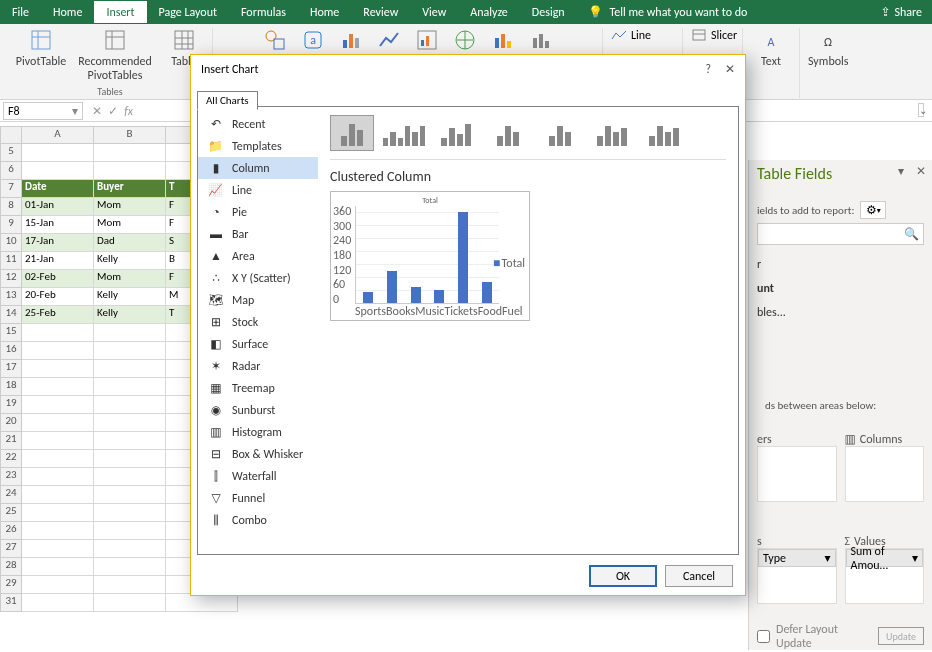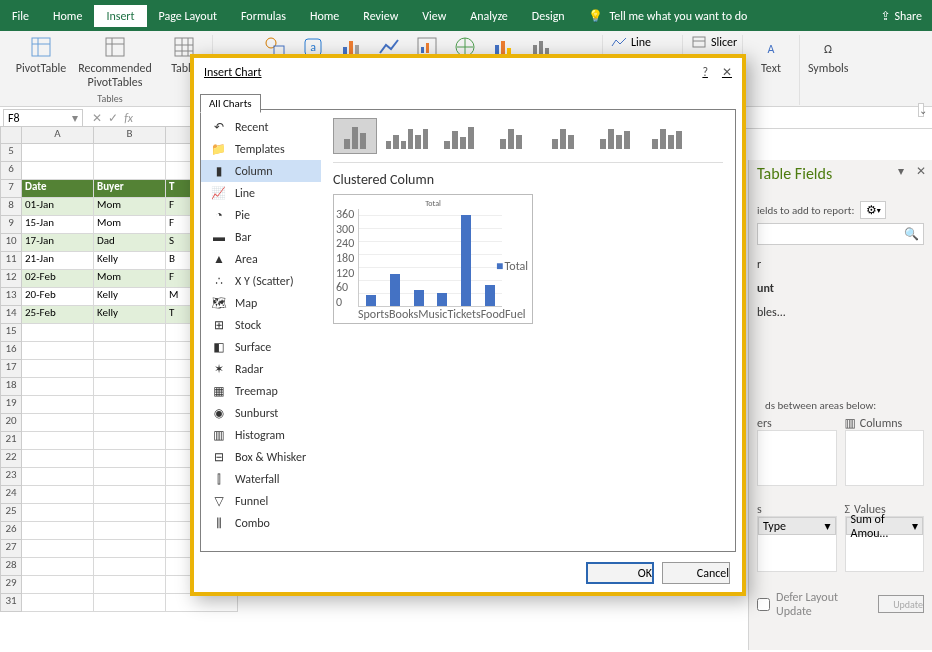--- a/index.html
+++ b/index.html
@@ -1,18 +1,18 @@
 <!DOCTYPE html>
 <html><head>
 <meta charset="utf-8">
 <style>
   * { box-sizing: border-box; margin: 0; padding: 0; font-family: "Segoe UI", Calibri, Arial, sans-serif; font-size: 12px; }
   body { background:#fff; width:932px; height:652px; overflow:hidden; position:relative; }
   
-  .tabs { display:flex; align-items:center; height:31px; background:#217346; color:#fff; }
+  .tabs { display:flex; align-items:center; height:24px; background:#217346; color:#fff; }
   .tab { padding:4px 12px; font-size:12px; cursor:pointer; }
   .tab.active { background:#fff; color:#217346; }
   .tab.search { display:flex; gap:6px; align-items:center; }
   .spacer { flex:1; }
   .share { padding:4px 10px; display:flex; gap:4px; align-items:center; }
   
   .ribbon { height:76px; background:#f3f3f3; border-bottom:1px solid #d4d4d4; display:flex; align-items:flex-start; padding:4px 8px 0; gap:0; }
   .rgroup { display:flex; flex-direction:column; align-items:center; border-right:1px solid #e0e0e0; padding:0 8px; height:70px; justify-content:space-between; }
   .rbuttons { display:flex; gap:10px; align-items:flex-start; }
   .rbtn { display:flex; flex-direction:column; align-items:center; gap:2px; font-size:11px; color:#444; width:50px; }
@@ -33,27 +33,27 @@
   .hdrRow .cell { background:#548235; color:#fff; font-weight:600; }
   .stripeA .cell { background:#e2efda; }
   .stripeB .cell { background:#fff; }
   
   .rpane { position:absolute; top:160px; right:0; width:184px; height:490px; background:#f3f2f1; border-left:1px solid #d4d4d4; padding:4px 8px; font-size:12px; }
   .rpane h3 { font-size:16px; color:#4d7c0f; font-weight:normal; }
   .rpane .close{position:absolute; right:6px; top:4px; color:#666;}
   .sectlbl { color:#555; font-size:11px; margin:12px 8px 4px; }
   .dropzone { border:1px solid #ddd; background:#fff; height:56px; margin-bottom:8px; }
   .areas { display:grid; grid-template-columns:1fr 1fr; gap:8px; }
-  .areahdr{font-size:11px; color:#555; display:flex; gap:4px;}
+  .areahdr{font-size:11px; color:#555; display:flex; gap:4px;margin-top:16px;}
   .chip{background:#e8e8e8; border:1px solid #ccc; padding:1px 4px; font-size:10px; display:flex; justify-content:space-between; align-items:center; height:18px;}
   .gear{border:1px solid #ccc; background:#fff; width:26px; height:18px; display:flex;align-items:center;justify-content:center;}
   .searchbox{height:22px; border:1px solid #ccc; background:#fff; position:relative; width:100%; margin-top:4px;}
   .searchbox .mag{position:absolute;right:4px; top:3px; color:#888;}
   
-  .overlay { position:absolute; top:54px; left:190px; width:556px; height:542px; background:#fff; border:4px solid #eab308; box-shadow:5px 5px 18px rgba(0,0,0,0.3);text-decoration:underline; }
+  .overlay { position:absolute; top:54px; left:190px; width:556px; height:542px; background:#fff; border:1px solid #eab308; box-shadow:5px 5px 18px rgba(0,0,0,0.3); }
   .dlgTitle { height:28px; display:flex; align-items:center; justify-content:space-between; padding:0 10px; font-size:12px; }
   .dlgClose{display:flex; gap:14px; color:#555; font-size:13px;}
   .alltab { position:absolute; top:36px; left:6px; background:#fff; border:1px solid #808080; border-bottom:1px solid #fff; padding:2px 8px; font-size:11px; z-index:2;}
   .dlgBody { position:absolute; top:51px; left:6px; right:6px; bottom:40px; border:1px solid #808080; display:flex; }
   .chtypes { width:120px; border-right:0px; padding:6px 0;}
   .chtype { display:flex; align-items:center; gap:8px; padding:3px 10px; font-size:12px; color:#333; }
   .chtype.selected{background:#cde0f6;}
   .cicon{width:16px; height:16px; display:flex; align-items:center; justify-content:center;}
   .chpreview{flex:1; padding:8px 12px; }
   .variants{display:flex; gap:8px; border-bottom:1px solid #ddd; padding-bottom:8px;}
@@ -62,21 +62,21 @@
   .vbar{width:6px; background:#888;}
   .pvTitle{font-size:14px; color:#333; margin-top:8px;}
   .pvBox{width:200px; height:130px; border:1px solid #bbb; margin-top:6px; position:relative; background:#fff;}
   .pvBox .title{text-align:center; font-size:8px; color:#666; margin-top:3px;}
   .pvChart{position:absolute; left:24px; right:30px; top:14px; bottom:16px; border-left:1px solid #ccc; border-bottom:1px solid #ccc; display:flex; align-items:flex-end; justify-content:space-around; background:repeating-linear-gradient(to top, transparent 0, transparent 12px, #eee 12px, #eee 13px);}
   .pvbar{width:10px; background:#4472c4;}
   .pvLegend{position:absolute; right:4px; top:50%; font-size:6px; color:#666;}
   .pvCats{position:absolute; left:24px; right:30px; bottom:2px; display:flex; justify-content:space-around; font-size:6px; color:#666;}
   .pvY{position:absolute; left:2px; top:12px; bottom:14px; display:flex; flex-direction:column; justify-content:space-between; font-size:6px; color:#666;}
   .dlgBtns{position:absolute; bottom:8px; right:12px; display:flex; gap:8px;}
-  .btn{width:68px; height:22px; border:1px solid #999; background:#f3f3f3; font-size:12px;text-align:right;}
+  .btn{width:68px; height:22px; border:1px solid #999; background:#f3f3f3; font-size:12px;}
   .btn.primary{border:2px solid #2b66b1;}
   
   svg { display:block; }
   .minidrop{position:absolute; top:103px; right:8px; font-size:10px; color:#666; border:1px solid #ccc; background:#fff; width:6px; height:14px;}
 </style>
 </head>
 <body>
 
 <div class="tabs">
   <div class="tab">File</div>

